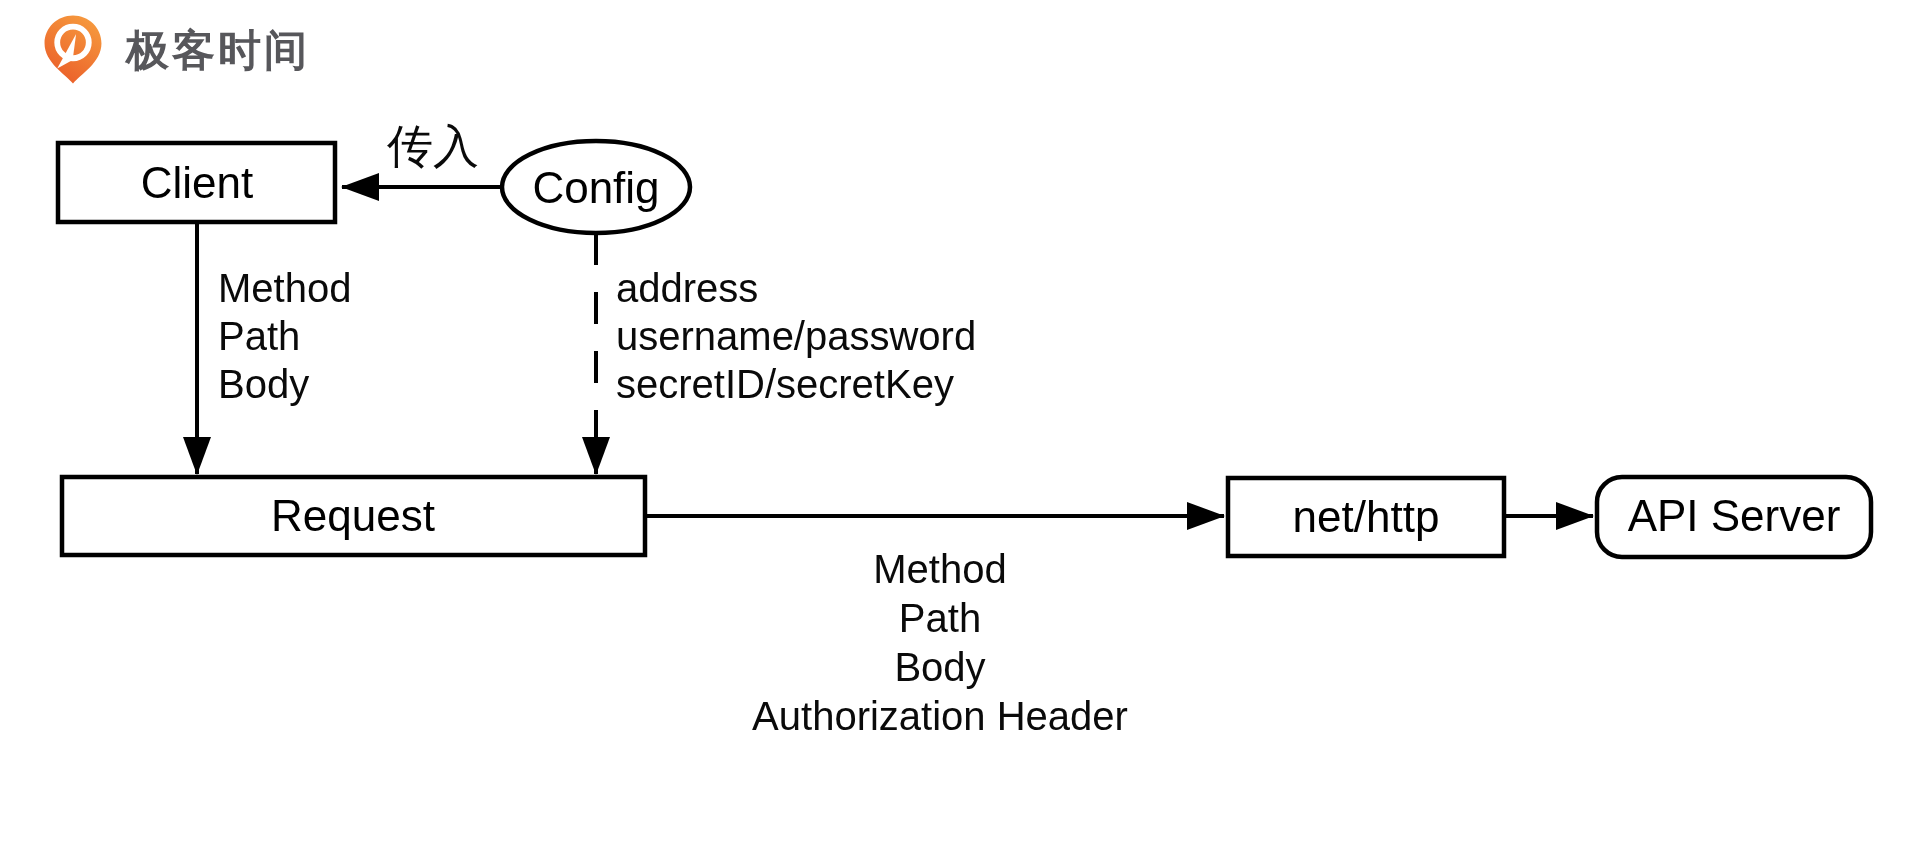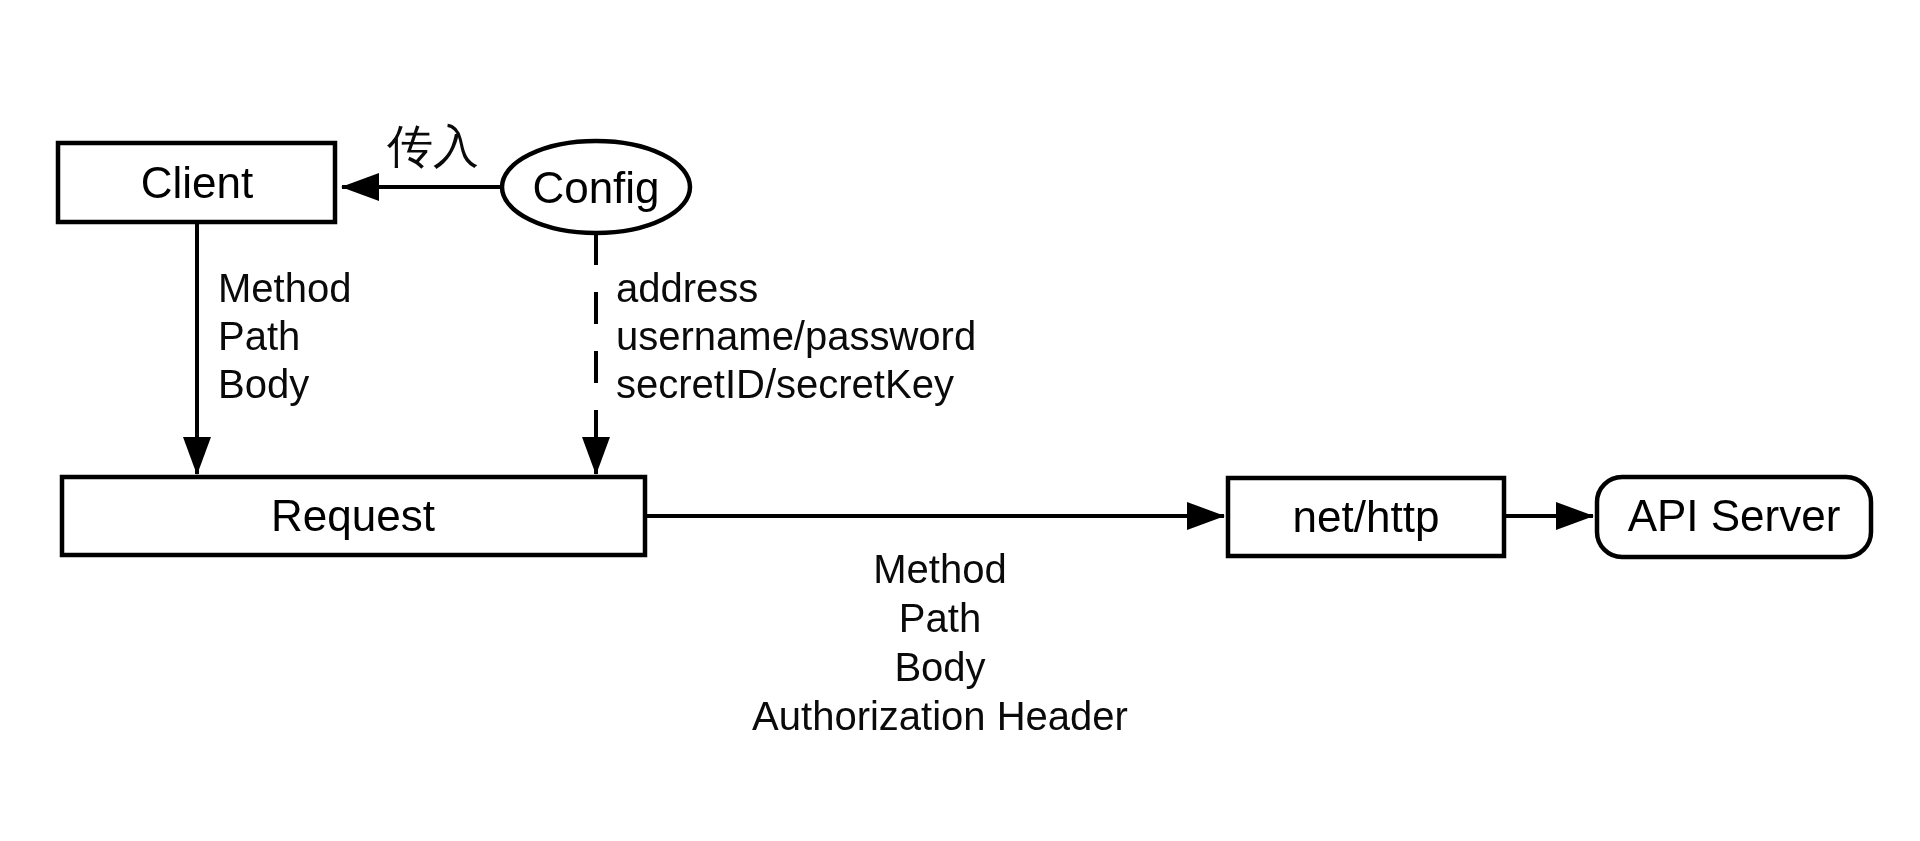--- a/index.html
+++ b/index.html
@@ -43,20 +43,34 @@
     font-family: "Liberation Sans", "DejaVu Sans", sans-serif;
   }
   .edge-label.cn { font-size: 46px; text-anchor: middle; }
   .edge-label.centered { text-anchor: middle; }
 </style>
 </head>
 <body>
 
 <div class="stage">
 
+  <div class="logo">
+    <svg class="logo-icon" viewBox="0 0 40 42" aria-hidden="true">
+      <defs>
+        <linearGradient id="pinGrad" x1="0.75" y1="0" x2="0.2" y2="1">
+          <stop offset="0" stop-color="#F69A3E"></stop>
+          <stop offset="1" stop-color="#EA5B28"></stop>
+        </linearGradient>
+      </defs>
+      <path d="M20,40.6 C15.6,35.2 3.4,28.2 3.4,17.2 C3.4,8.0 10.8,0.9 20,0.9 C29.2,0.9 36.6,8.0 36.6,17.2 C36.6,28.2 24.4,35.2 20,40.6 Z" fill="url(#pinGrad)"></path>
+      <circle cx="20" cy="16.6" r="9.2" fill="none" stroke="#ffffff" stroke-width="3.4"></circle>
+      <polygon points="21.8,11.6 10.8,31.8 19.8,26.8" fill="#ffffff"></polygon>
+    </svg>
+    <span class="logo-text">极客时间</span>
+  </div>
 
   <svg class="diagram" width="1920" height="841" viewBox="0 0 1920 841">
     <defs>
       <marker id="arrow" markerUnits="userSpaceOnUse" markerWidth="40" markerHeight="30" refX="37" refY="14" orient="auto">
         <path d="M0,0 L38,14 L0,28 Z" fill="#000000"></path>
       </marker>
     </defs>
 
     <line class="edge" x1="504" y1="187" x2="342" y2="187" marker-end="url(#arrow)"></line>
     <line class="edge" x1="197" y1="222" x2="197" y2="474" marker-end="url(#arrow)"></line>

